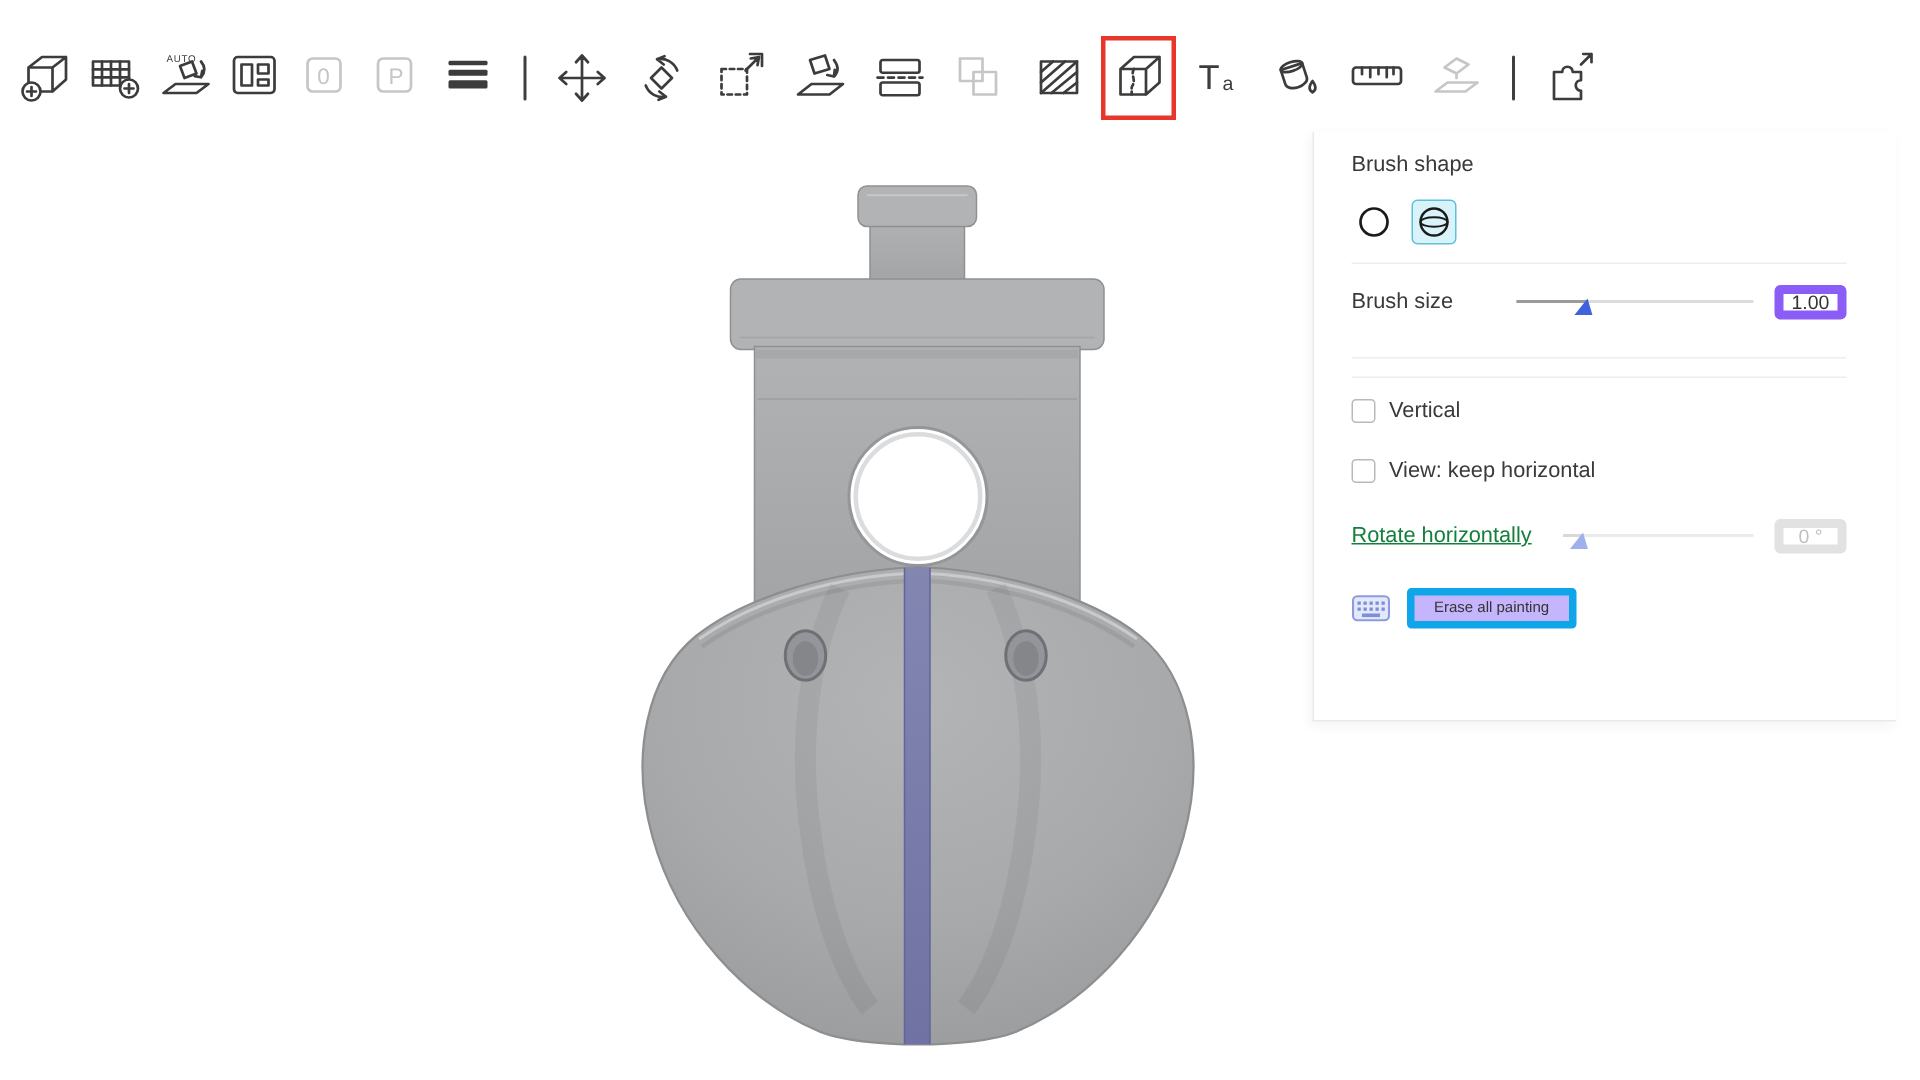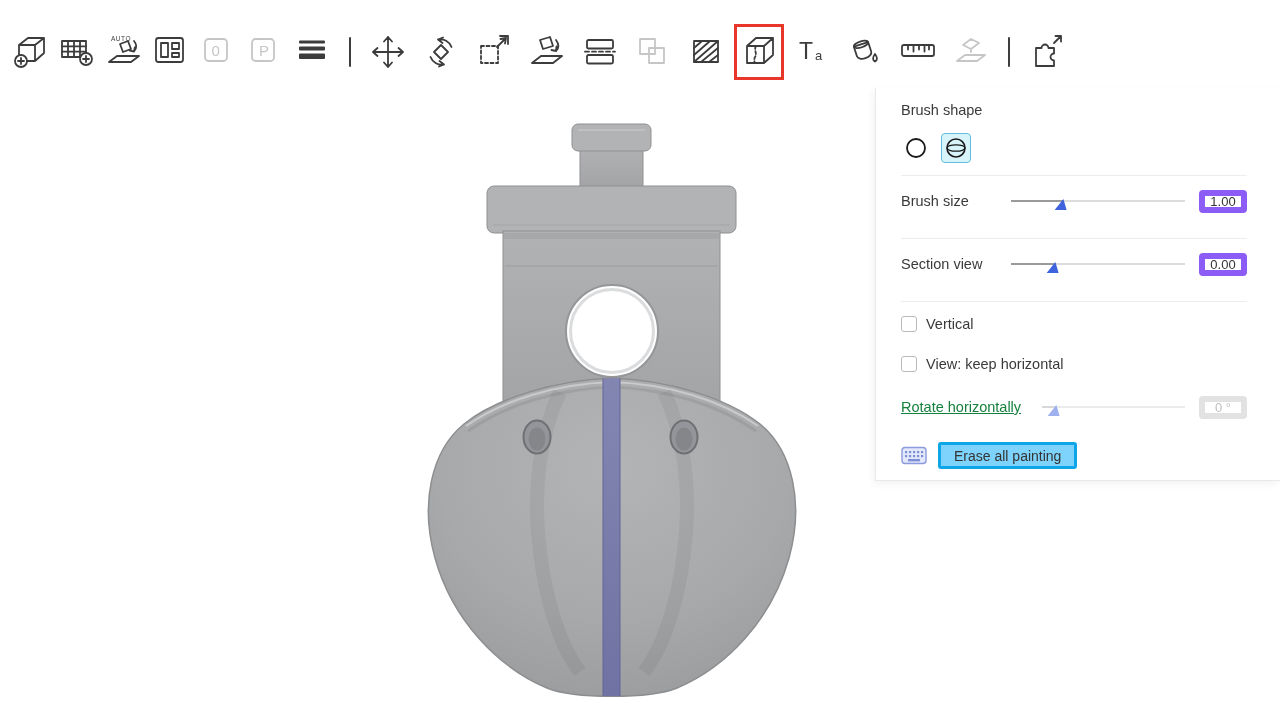--- a/index.html
+++ b/index.html
@@ -31,21 +31,21 @@
   .icc { fill:#ffffff; stroke:#3c3c3c; stroke-width:1.8; }
   .ict { fill:#3c3c3c; stroke:none; font-family:"Liberation Sans",sans-serif; }
   .tb-btn.disabled .ic  { stroke:#c6c6c6; }
   .tb-btn.disabled .ict { fill:#c6c6c6; }
 
   
   .viewport { position:absolute; inset:0; z-index:1; }
 
   
   .panel {
-    position:absolute; left:875px; right:0; top:88px; height:393px; z-index:5;
+    position:absolute; left:875px; right:16px; top:88px; height:393px; z-index:5;
     background:#fff; border-left:1px solid #e9e9e9; border-bottom:1px solid #e9e9e9;
     box-shadow:-2px 3px 8px rgba(0,0,0,0.05);
     padding:0 33px 0 25px; font-size:14.5px;
   }
   .p-title { margin-top:13px; height:18px; line-height:18px; }
   .shape-row { margin-top:14px; height:30px; display:flex; align-items:center; gap:10px; }
   .shape-btn {
     width:30px; height:30px; display:flex; align-items:center; justify-content:center;
     border:1px solid transparent; border-radius:4px; background:none; padding:0; cursor:pointer;
   }
@@ -70,22 +70,22 @@
   .cr2 { margin-top:22px; height:18px; }
   .cb { width:16px; height:16px; border:1px solid #b9b9b9; border-radius:3px; background:#fff; flex:0 0 16px; }
   .rot-row { margin-top:20px; height:26px; display:flex; align-items:center; }
   .rot-row .lbl { flex:0 0 133px; color:#15803d;text-decoration:underline; }
   .rot-row .track { background:#ebebeb; }
   .rot-row .fill  { background:#d8d8d8; }
   .rot-row .thumb { border-bottom-color:#9fb0ef; }
   .valbox.disabled { color:#bfbfbf; border-color:#e2e2e2; }
   .erase-row { margin-top:22px; height:27px; display:flex; align-items:center; gap:11px; }
   .erase-btn {
-    height:27px; padding:0 13px; background:#7dd3fc; border:3px solid #0ea5e9; border-radius:3px;
-    font-family:inherit; font-size:14px; color:#333; cursor:pointer;
+    height:27px; padding:0 13px; background:#c4b5fd; border:5px solid #0ea5e9; border-radius:3px;
+    font-family:inherit; font-size:10px; color:#333; cursor:pointer;
   }
 </style>
 </head>
 <body>
 
 <div class="viewport">
   <svg width="1280" height="720" viewBox="0 0 1280 720">
     <defs>
       <radialGradient id="hullGrad" cx="50%" cy="28%" r="85%">
         <stop offset="0%" stop-color="#b3b4b6"></stop>
@@ -325,29 +325,20 @@
     <div class="slider">
       <div class="track"></div>
       <div class="fill" style="width:30%"></div>
       <div class="thumb" style="left:30%"></div>
     </div>
     <div class="valbox">1.00</div>
   </div>
 
   <div class="p-div"></div>
 
-  <div class="slider-row">
-    <span class="lbl">Section view</span>
-    <div class="slider">
-      <div class="track"></div>
-      <div class="fill" style="width:25%"></div>
-      <div class="thumb" style="left:25%"></div>
-    </div>
-    <div class="valbox">0.00</div>
-  </div>
 
   <div class="p-div"></div>
 
   <div class="check-row cr1">
     <span class="cb"></span>
     <span>Vertical</span>
   </div>
 
   <div class="check-row cr2">
     <span class="cb"></span>

